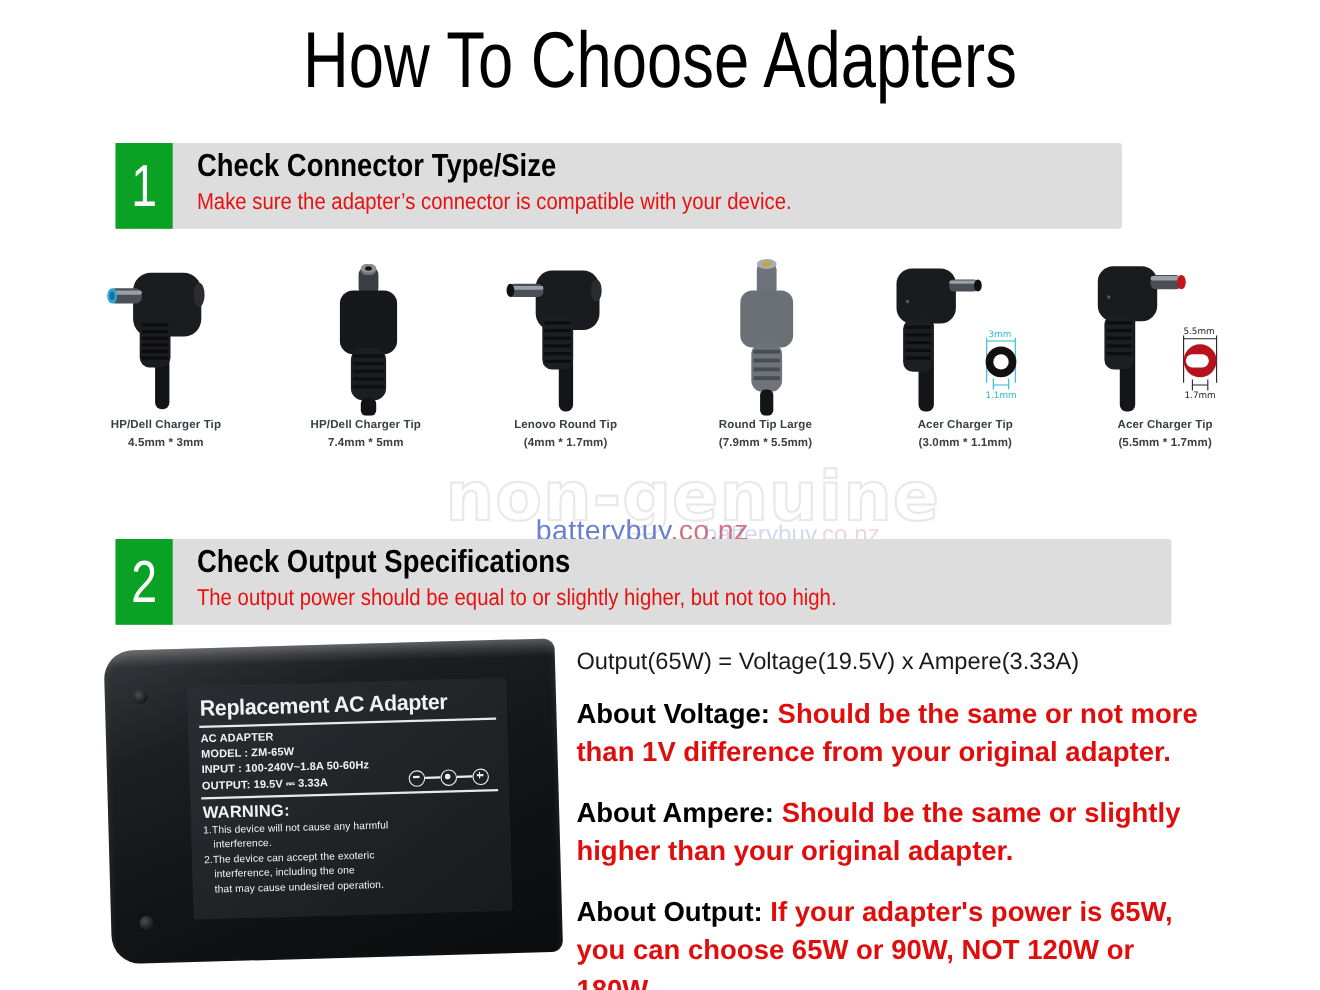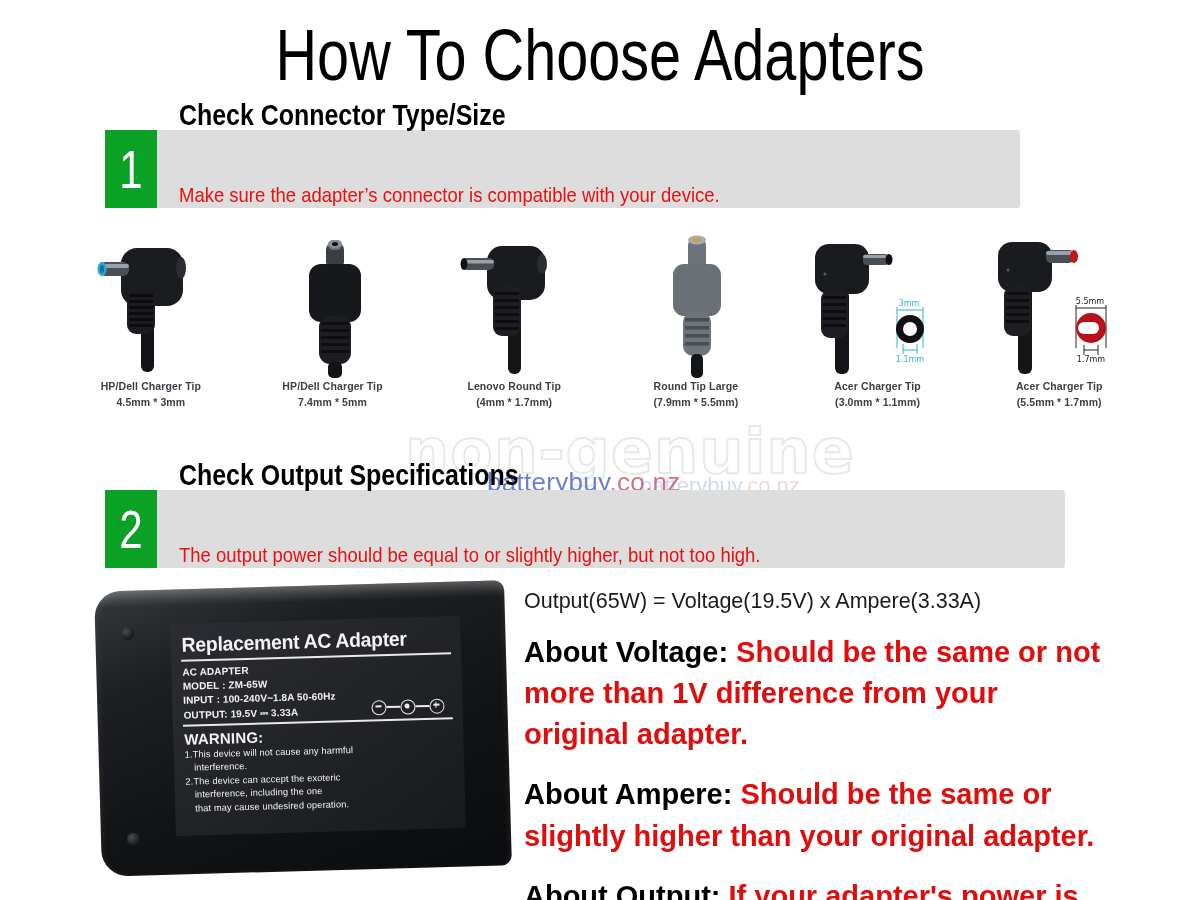--- a/index.html
+++ b/index.html
@@ -46,22 +46,21 @@
     line-height:1;
     transform-origin:center;
     flex:0 0 52px;
   }
   .step-num span{transform:scaleX(0.78);display:block;}
   .step-text{
     flex:1;
     padding:4px 0 0 22px;
     display:flex;
     flex-direction:column;
-    justify-content:flex-end;
-    gap:46px;
+    justify-content:flex-start;
   }
   .step-title{
     font-size:29px;
     font-weight:bold;
     color:#000;
     transform:scaleX(0.86);
     transform-origin:left center;
     white-space:nowrap;
     line-height:1.18;
   }
@@ -182,21 +181,21 @@
   .pol-c.mid i{left:3.2px;top:3.2px;width:5px;height:5px;border-radius:50%;}
   .pol-line{width:14px;height:1.6px;background:#eee;}
   .warn-title{font-size:15px;font-weight:bold;letter-spacing:.2px;margin:2px 0 1px 1px;}
   .warn-list{font-size:9.3px;line-height:1.45;letter-spacing:.1px;margin-left:1px;}
   .warn-list div{white-space:nowrap;}
   .indent{padding-left:9px;}
 
   
   .spec-text{position:absolute;left:524px;top:588px;width:580px;}
   .st-line{font-size:21.5px;color:#1a1a1a;line-height:1.30;margin-bottom:16px;white-space:nowrap;}
-  .st-para{margin-bottom:19px;font-size:29px;line-height:1.42;}
+  .st-para{margin-bottom:19px;font-size:25px;line-height:1.42;}
   .st-para b{color:#000;font-weight:bold;}
   .st-para .red{color:#e00d0d;font-weight:bold;}
 </style>
 </head>
 <body>
 
 <div class="page">
 
   <div class="title">How To Choose Adapters</div>
 

